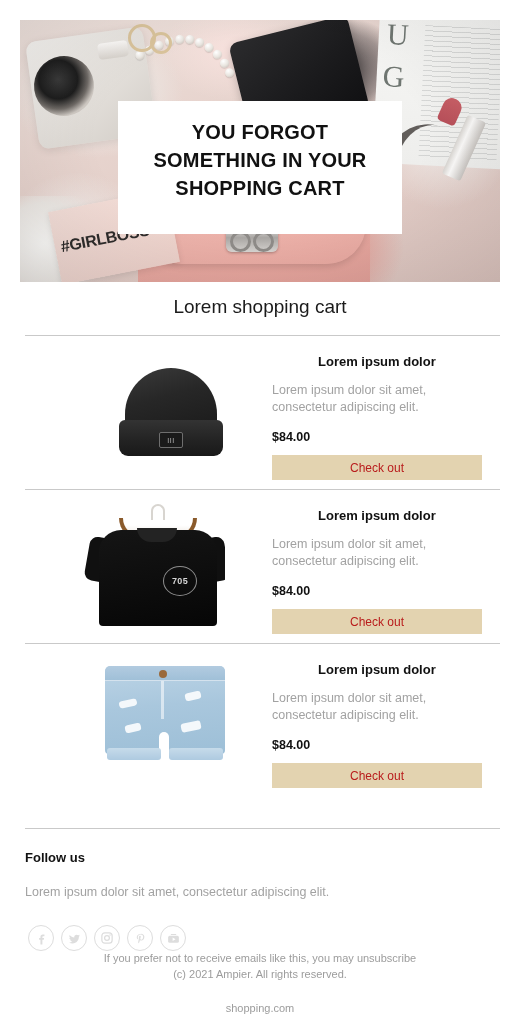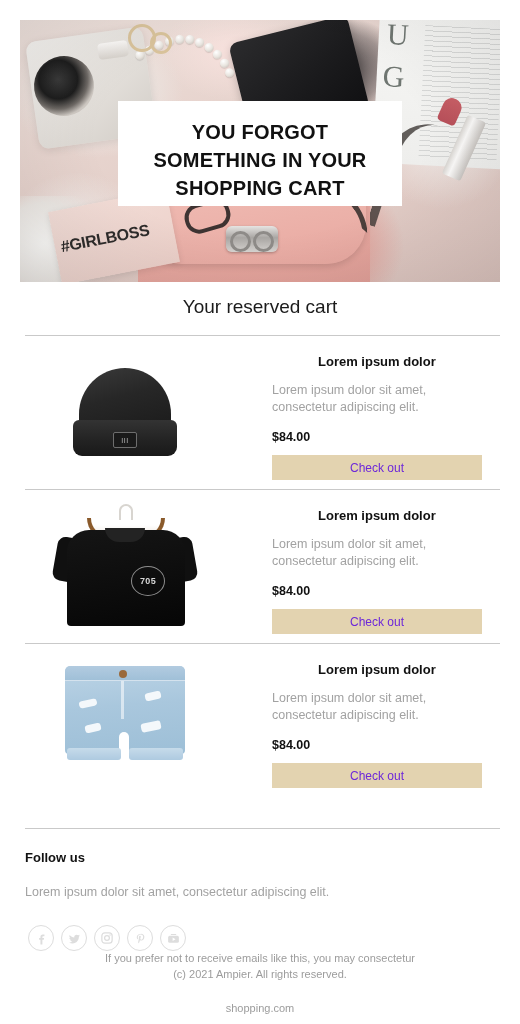--- a/index.html
+++ b/index.html
@@ -247,21 +247,21 @@
     background: radial-gradient(ellipse at 50% 45%, rgba(0,0,0,0) 48%, rgba(0,0,0,0.10) 100%);
   }
 
   
   .hero-headline {
     position: absolute;
     left: 98px;
     top: 81px;
     width: 284px;
     background: #ffffff;
-    padding: 17px 14px 4px;
+    padding: 17px 14px 32px;
     text-align: center;
   }
   .hero-headline h1 {
     font-size: 20px;
     line-height: 28px;
     font-weight: 700;
     color: #111111;
     letter-spacing: 0.2px;
     font-family: "Liberation Sans", sans-serif;
   }
@@ -299,21 +299,21 @@
   }
 
   .product-thumb {
     width: 200px;
     height: 134px;
     flex: 0 0 200px;
     position: relative;
     background: #ffffff;
     display: flex;
     align-items: center;
-    justify-content: center;
+    justify-content: flex-end;
     overflow: hidden;
   }
 
   
   .beanie {
     position: relative;
     width: 108px; height: 96px;
   }
   .beanie-crown {
     position: absolute;
@@ -499,21 +499,21 @@
   .checkout-btn {
     margin-top: 11px;
     width: 210px;
     height: 25px;
     background: #e3d3b0;
     border: none;
     display: flex;
     align-items: center;
     justify-content: center;
     font-size: 12px;
-    color: #6d28d9;
+    color: #b91c1c;
     font-family: "Liberation Sans", sans-serif;
     cursor: pointer;
   }
 
   
   .follow {
     position: absolute;
     left: 25px;
     top: 828px;
     width: 475px;
@@ -623,21 +623,21 @@
       </div>
 
       <div class="hero-vignette"></div>
     </div>
 
     <div class="hero-headline">
       <h1>YOU FORGOT SOMETHING IN YOUR SHOPPING CART</h1>
     </div>
   </div>
 
-  <div class="cart-heading">Your reserved cart</div>
+  <div class="cart-heading">Lorem shopping cart</div>
 
   <div class="products">
 
     <div class="divider"></div>
 
     <div class="product-row">
       <div class="product-thumb">
         <div class="beanie">
           <div class="beanie-crown"></div>
           <div class="beanie-cuff"></div>
@@ -740,18 +740,18 @@
         <svg width="15" height="15" viewBox="0 0 24 24" fill="currentColor" aria-hidden="true">
           <rect x="3.4" y="7.4" width="17.2" height="11.4" rx="2.6"></rect>
           <path d="M10.6 10.4l4.6 2.7-4.6 2.7z" fill="#ffffff"></path>
           <rect x="7.6" y="4.8" width="8.8" height="1.7" rx="0.6"></rect>
         </svg>
       </div>
     </div>
   </div>
 
   <div class="footer">
-    <div class="footer-line">If you prefer not to receive emails like this, you may consectetur</div>
+    <div class="footer-line">If you prefer not to receive emails like this, you may unsubscribe</div>
     <div class="footer-line">(c) 2021 Ampier. All rights reserved.</div>
     <div class="footer-site">shopping.com</div>
   </div>
 
 </div>
 
 </body></html>

